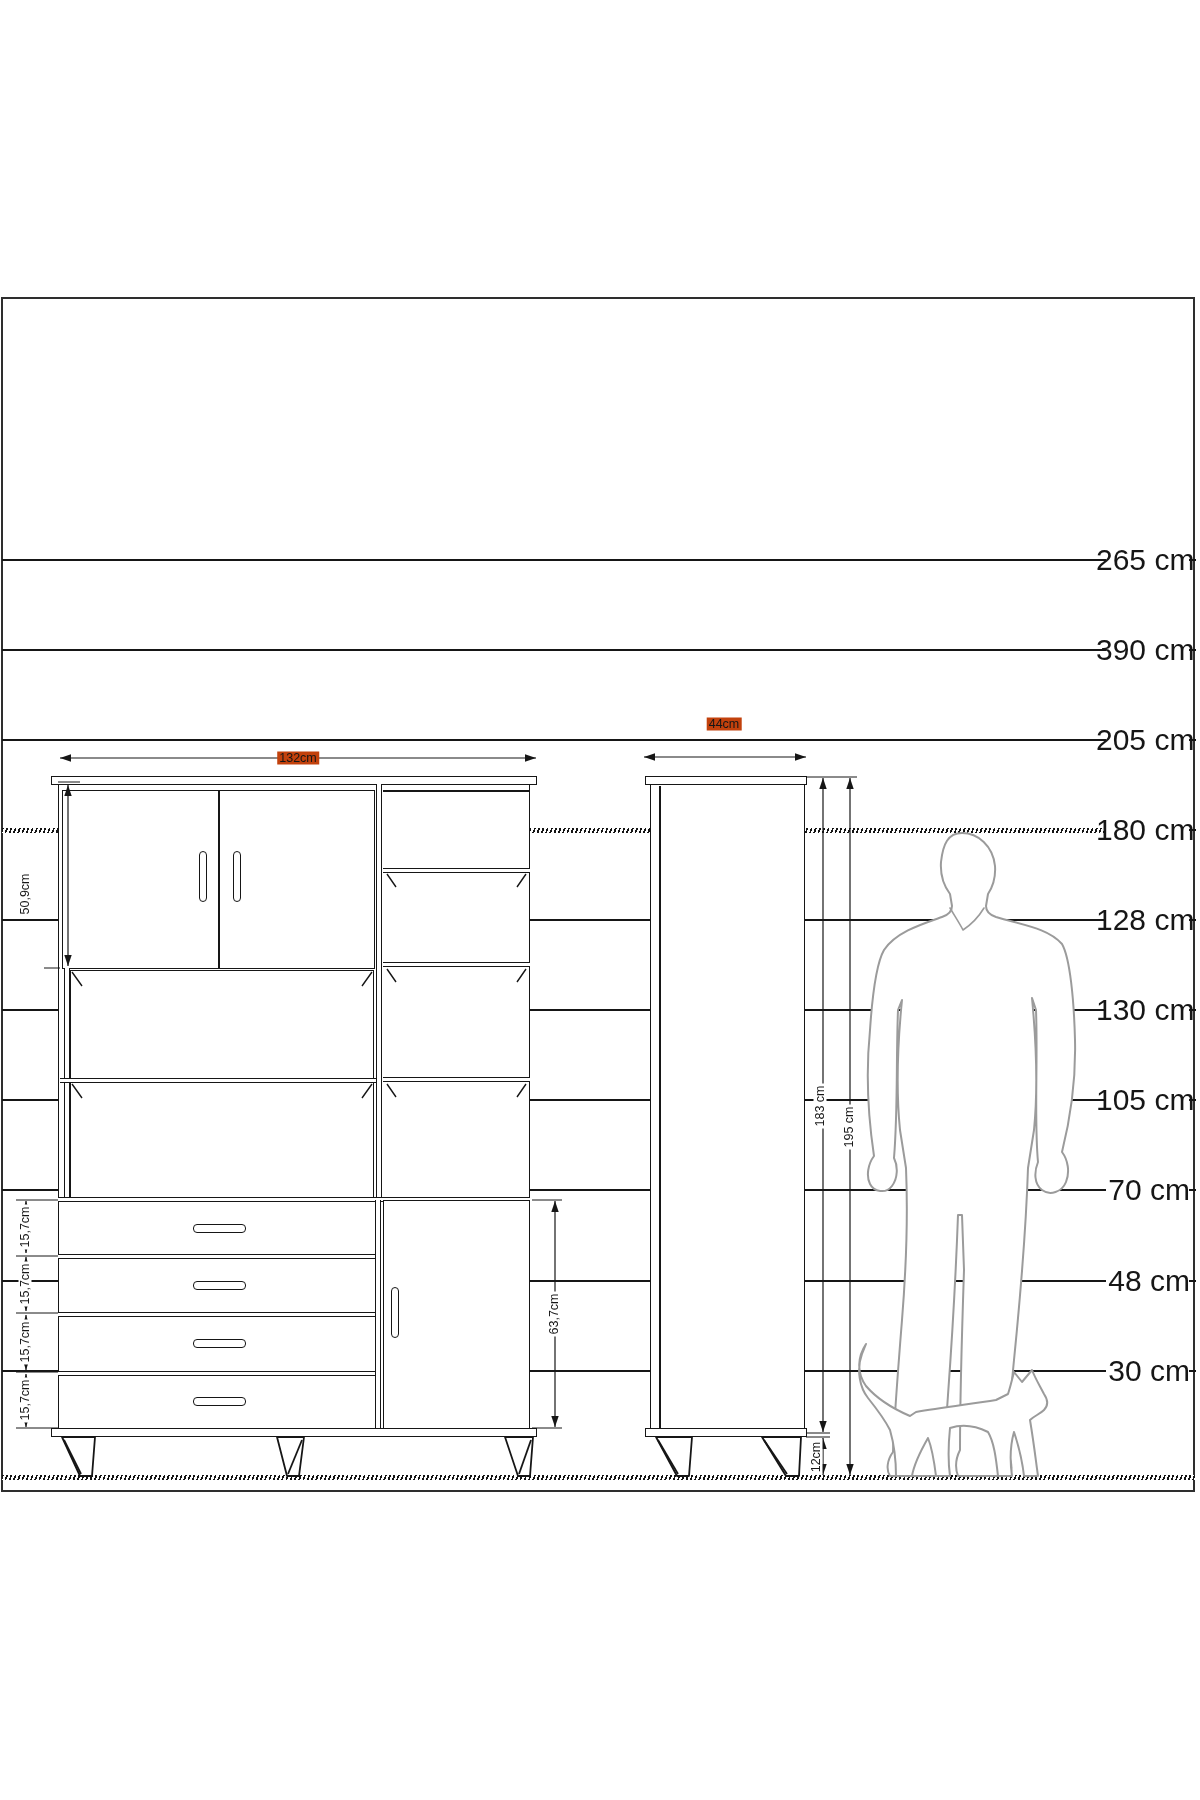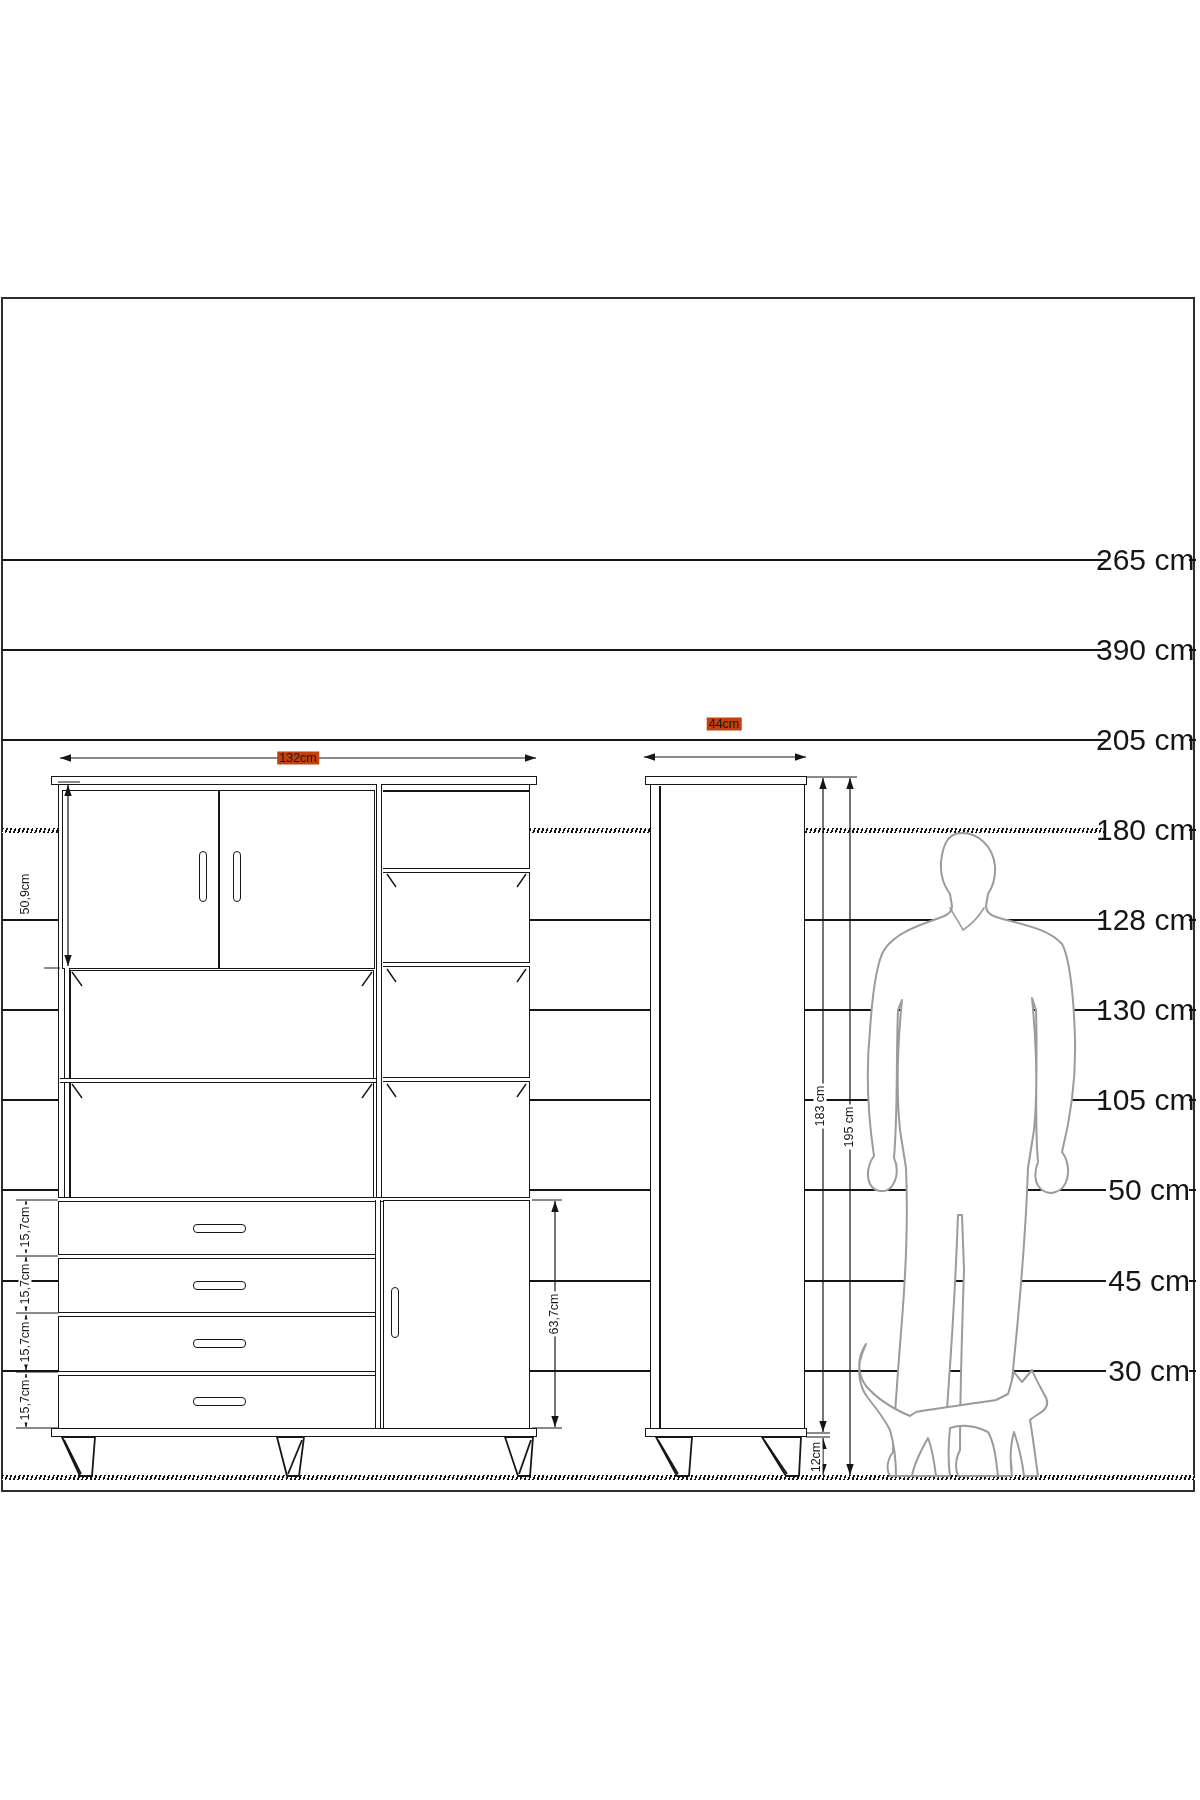--- a/index.html
+++ b/index.html
@@ -72,26 +72,26 @@
     <div class="slbl">130 cm</div>
     <div class="stick"></div>
   </div>
   <div class="srow" style="top:1100px">
     <div class="sl"></div>
     <div class="slbl">105 cm</div>
     <div class="stick"></div>
   </div>
   <div class="srow" style="top:1190px">
     <div class="sl"></div>
-    <div class="slbl">50 cm</div>
+    <div class="slbl">70 cm</div>
     <div class="stick"></div>
   </div>
   <div class="srow" style="top:1281px">
     <div class="sl"></div>
-    <div class="slbl">45 cm</div>
+    <div class="slbl">48 cm</div>
     <div class="stick"></div>
   </div>
   <div class="srow" style="top:1371px">
     <div class="sl"></div>
     <div class="slbl">30 cm</div>
     <div class="stick"></div>
   </div>
 
   <div class="floorhatch"></div>
 

